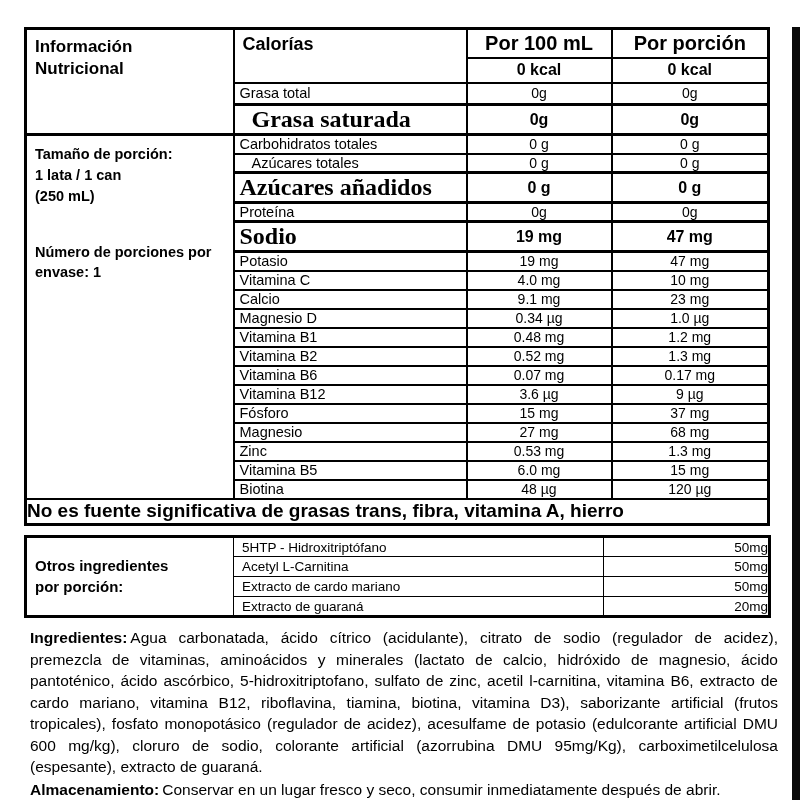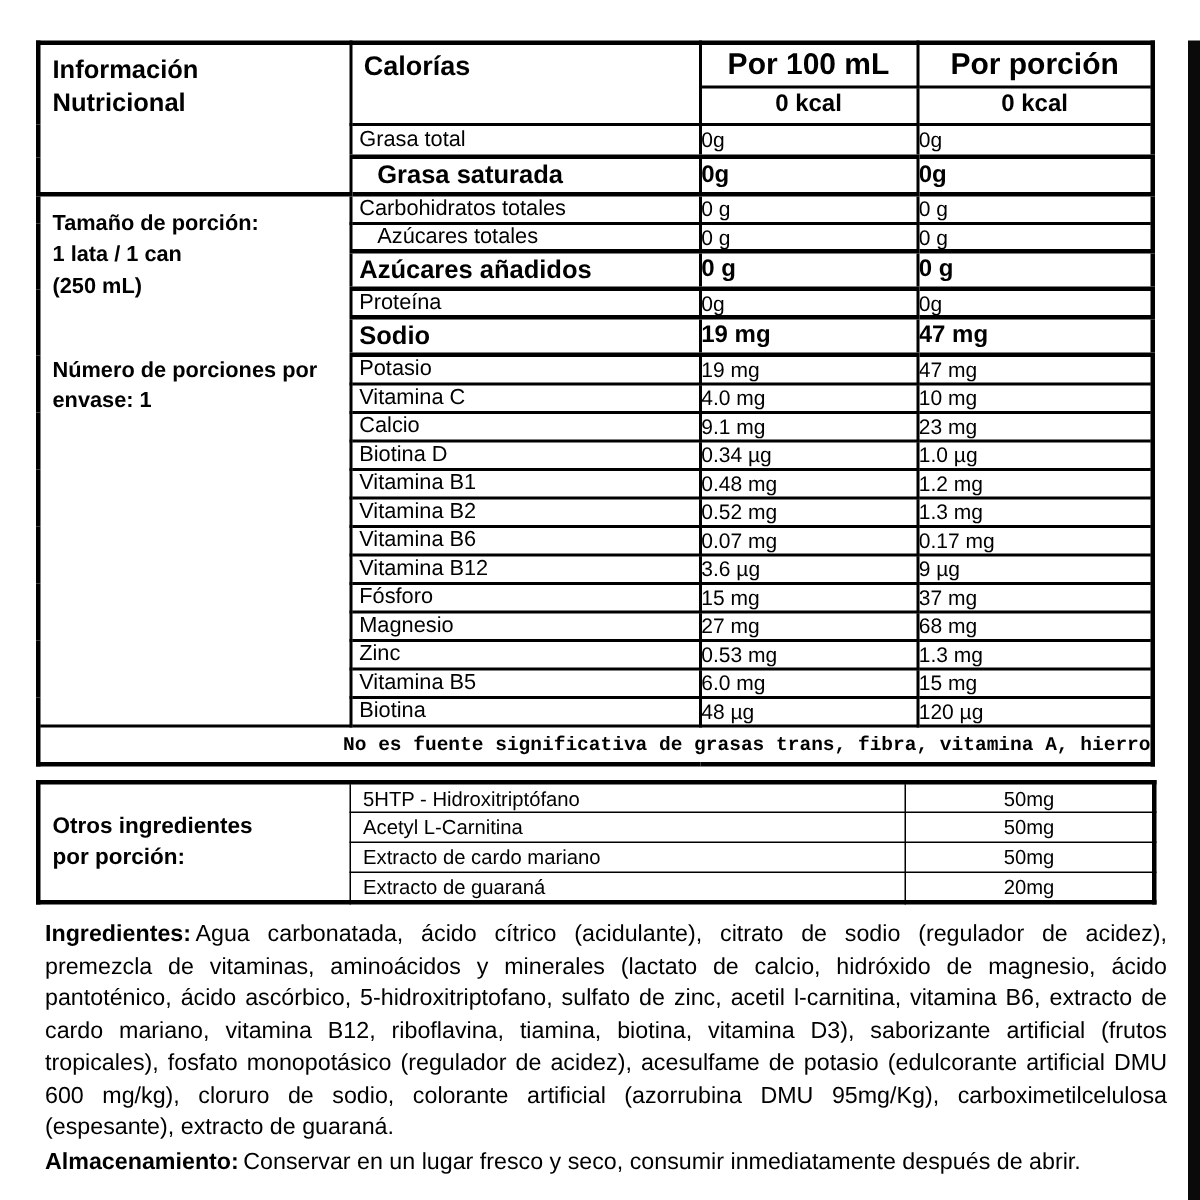--- a/index.html
+++ b/index.html
@@ -50,58 +50,57 @@
   tr.r-head  { height: 29px; }
   tr.r-kcal  { height: 25px; }
   tr.r-kcal td { font-weight: bold; font-size: 16px; text-align: center; }
 
   tr.r-norm  { height: 19px; }
   tr.r-g1    { height: 22px; margin-top: 26px; }
   tr.r-emph  { height: 25px; }
   tr.r-emph td { border-top-width: 3px; border-bottom-width: 3px; }
 
   td.lab { font-size: 14.5px; text-align: left; padding: 0 4px 0 5px; white-space: nowrap; }
-  td.val { font-size: 14px;  white-space: nowrap; }
-  tr.r-emph td.lab { font-size: 17px; font-weight: bold; }
+  td.val { font-size: 14px;  text-align: center; white-space: nowrap; }
+  tr.r-emph td.lab { font-size: 24px; font-weight: bold; font-family: Liberation Serif, serif; }
   tr.r-emph td.val { font-size: 16px; font-weight: bold; }
   td.ind1 { padding-left: 17px; }
   td.ind2 { }
 
   .serving-cell {
     vertical-align: top;
     font-weight: bold;
     font-size: 14.5px;
     line-height: 1.45;
     padding: 8px 6px 0 8px;
   }
   .serving-cell .servings { margin-top: 36px; line-height: 1.35; }
 
   tr.r-foot { height: 26px; }
   tr.r-foot td {
-    font-weight: bold; font-size: 13px; text-align: right;
+    font-weight: bold; font-size: 19px; text-align: left;
     border-top-width: 2px;
-    font-family: Liberation Mono, monospace;
   }
 
   
   table.otros {
     border-collapse: collapse;
     table-layout: fixed;
     width: 744px;
     margin: 9px 0 0 24px;
     border: 3px solid #000;
   }
   table.otros td { border: 1.5px solid #000; }
   table.otros tr { height: 20px; }
   .otros-label {
     font-weight: bold; font-size: 15px; line-height: 1.35;
     padding-left: 8px; vertical-align: middle;
   }
   td.oname { font-size: 13.5px; text-align: left; padding-left: 8px; white-space: nowrap; }
-  td.oamt  { font-size: 13.5px; text-align: center; white-space: nowrap; }
+  td.oamt  { font-size: 13.5px; text-align: right; white-space: nowrap; }
 
   
   .ingredients {
     width: 748px;
     margin: 9px 22px 0 30px;
     font-size: 15.5px;
     line-height: 21.5px;
     text-align: justify;
   }
   .storage {
@@ -188,21 +187,21 @@
         <td class="lab">Vitamina C</td>
         <td class="val">4.0 mg</td>
         <td class="val">10 mg</td>
       </tr>
       <tr class="r-norm">
         <td class="lab">Calcio</td>
         <td class="val">9.1 mg</td>
         <td class="val">23 mg</td>
       </tr>
       <tr class="r-norm">
-        <td class="lab">Biotina D</td>
+        <td class="lab">Magnesio D</td>
         <td class="val">0.34 µg</td>
         <td class="val">1.0 µg</td>
       </tr>
       <tr class="r-norm">
         <td class="lab">Vitamina B1</td>
         <td class="val">0.48 mg</td>
         <td class="val">1.2 mg</td>
       </tr>
       <tr class="r-norm">
         <td class="lab">Vitamina B2</td>

